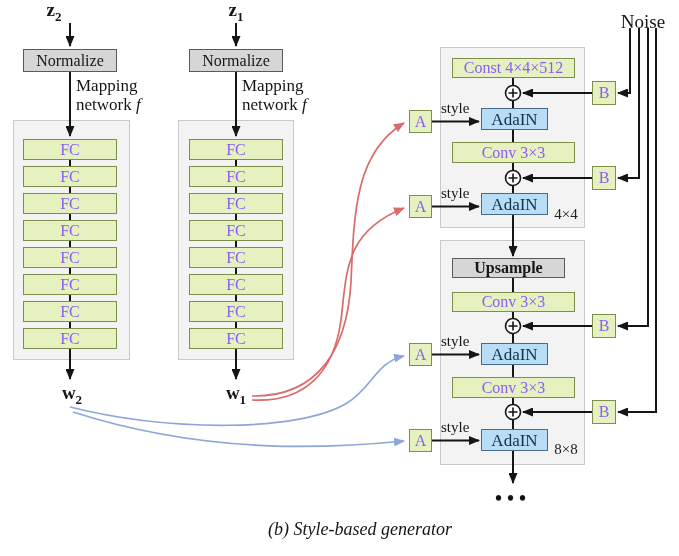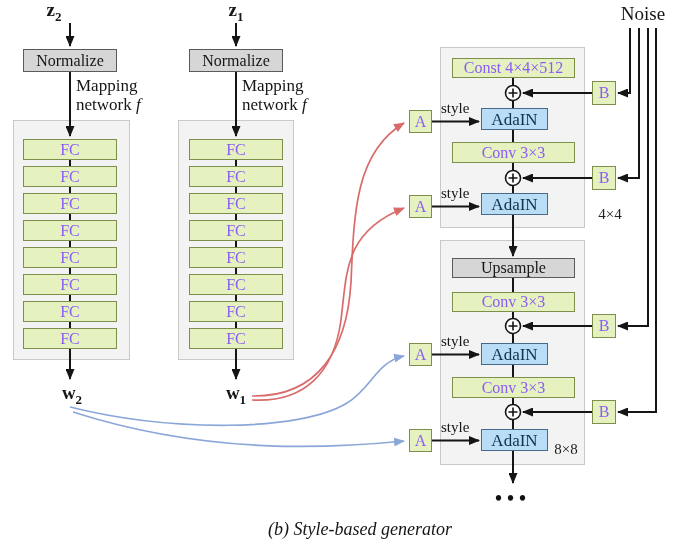--- a/index.html
+++ b/index.html
@@ -154,29 +154,29 @@
   <div class="box green" style="left:189px;top:193px;width:94px;height:21px;">FC</div>
   <div class="box green" style="left:189px;top:220px;width:94px;height:21px;">FC</div>
   <div class="box green" style="left:189px;top:247px;width:94px;height:21px;">FC</div>
   <div class="box green" style="left:189px;top:274px;width:94px;height:21px;">FC</div>
   <div class="box green" style="left:189px;top:301px;width:94px;height:21px;">FC</div>
   <div class="box green" style="left:189px;top:328px;width:94px;height:21px;">FC</div>
   <div class="lbl varlbl center" style="left:214px;top:383px;width:44px;">
     <span>w</span><sub>1</sub>
   </div>
 
-  <div class="lbl title center" style="left:612px;top:4px;width:62px;">Noise</div>
+  <div class="lbl title center" style="left:612px;top:12px;width:62px;">Noise</div>
 
   <div class="box green" style="left:452px;top:58px;width:123px;height:20px;">Const 4×4×512</div>
   <div class="box blueb" style="left:481px;top:108px;width:67px;height:22px;">AdaIN</div>
   <div class="box green" style="left:452px;top:142px;width:123px;height:21px;">Conv 3×3</div>
   <div class="box blueb" style="left:481px;top:193px;width:67px;height:22px;">AdaIN</div>
-  <div class="lbl reslbl center" style="left:548px;top:206px;width:36px;margin-left:44px;">4×4</div>
+  <div class="lbl reslbl center" style="left:548px;top:206px;width:36px;">4×4</div>
 
-  <div class="box grayb" style="left:452px;top:258px;width:123px;height:20px;">Upsample</div>
+  <div class="box grayb" style="left:452px;top:258px;width:113px;height:20px;font-weight:bold;">Upsample</div>
   <div class="box green" style="left:452px;top:292px;width:123px;height:20px;">Conv 3×3</div>
   <div class="box blueb" style="left:481px;top:343px;width:67px;height:22px;">AdaIN</div>
   <div class="box green" style="left:452px;top:377px;width:123px;height:21px;">Conv 3×3</div>
   <div class="box blueb" style="left:481px;top:429px;width:67px;height:22px;">AdaIN</div>
   <div class="lbl reslbl center" style="left:548px;top:441px;width:36px;">8×8</div>
 
   <div class="box green ab" style="left:409px;top:110px;width:23px;height:23px;">A</div>
   <div class="box green ab" style="left:409px;top:195px;width:23px;height:23px;">A</div>
   <div class="box green ab" style="left:409px;top:343px;width:23px;height:23px;">A</div>
   <div class="box green ab" style="left:409px;top:429px;width:23px;height:23px;">A</div>

